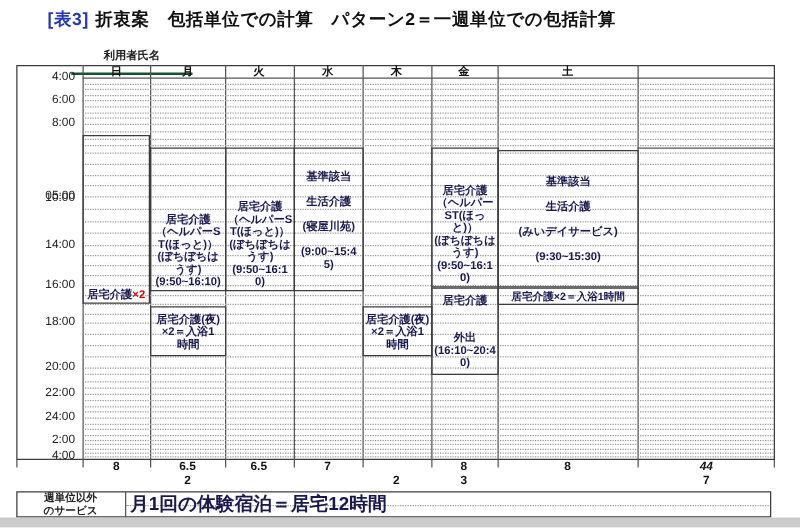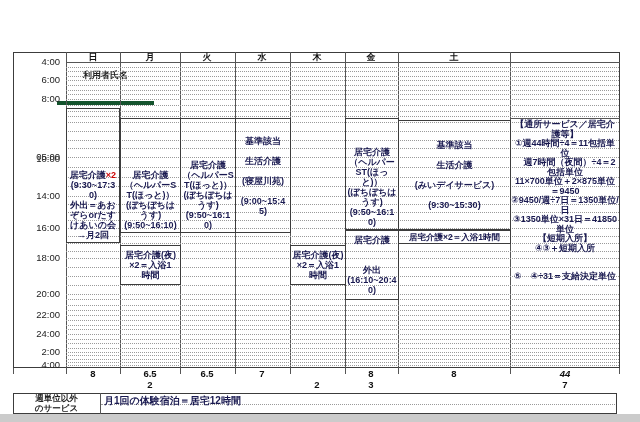--- a/index.html
+++ b/index.html
@@ -1,49 +1,52 @@
 <!DOCTYPE html>
 <html><head>
 <meta charset="utf-8">
 <style>
   html,body{margin:0;padding:0;background:#e8e8e8;}
   .page{position:relative;width:640px;height:422px;background:#ffffff;
         font-family:"Liberation Sans","DejaVu Sans",sans-serif;overflow:hidden;}
   .a{position:absolute;}
   .title{font-size:14px;font-weight:bold;color:#111;letter-spacing:.5px;white-space:nowrap;}
   .title .tag{color:#2438b4;margin-right:5px;}
-  .uname{font-size:9px;font-weight:bold;color:#222;text-align:center;border-bottom:4px solid #14532d;padding-bottom:19px;margin-top:31px;}
+  .uname{font-size:9px;font-weight:bold;color:#222;text-align:center;border-bottom:2px solid #14532d;padding-bottom:7px;}
   .stitle{font-size:9.5px;font-weight:bold;color:#222;white-space:nowrap;}
   .tableframe{box-sizing:border-box;border:1px solid #3c3c3c;}
   .dh{width:54px;height:10px;line-height:11px;text-align:center;font-size:9px;font-weight:bold;color:#111;}
   .tl{left:14px;width:46px;height:10px;line-height:10px;text-align:right;font-size:9.5px;color:#222;}
   .vline{width:0;border-left:1px solid #555;}
   .hline{height:0;border-top:1px solid #555;}
   .dot{height:0;border-top:1px dotted #9a9a9a;}
   .block{box-sizing:border-box;border:1px solid #3c3c3c;background:transparent;
          font-size:9px;line-height:10px;font-weight:bold;color:#191950;text-align:center;
          white-space:pre-line;word-break:break-all;display:flex;flex-direction:column;padding:2px 1px;}
   .v-end{justify-content:flex-end;}
   .v-center{justify-content:center;}
   .small{font-size:8.5px;line-height:11px;padding:0;}
   .red{color:#cc0000;}
   .notes{font-size:9px;line-height:9.5px;font-weight:bold;color:#191950;text-align:center;
          white-space:pre-line;word-break:break-all;}
   .tot{position:absolute;width:54px;height:10px;line-height:10px;text-align:center;
        font-size:9.5px;font-weight:bold;color:#111;}
   .fbox{box-sizing:border-box;border:1px solid #3c3c3c;}
   .flabel{font-size:8.5px;line-height:9.5px;font-weight:bold;color:#222;text-align:center;white-space:pre-line;}
-  .fvalue{font-size:10px;font-weight:bold;color:#191950;white-space:nowrap;}
+  .fvalue{font-size:15px;font-weight:bold;color:#191950;white-space:nowrap;}
   .graystrip{background:#cbcbcb;}
 </style>
 </head>
 <body>
 
 <div class="page">
 
+  <div class="a title" style="left:38px;top:7px;">
+    <span class="tag">[表3]</span><span>折衷案　包括単位での計算　パターン2＝一週単位での包括計算</span>
+  </div>
 
   <div class="a uname" style="left:57px;top:38px;width:97px;">利用者氏名</div>
 
   <div class="a tableframe" style="left:13px;top:52px;width:607px;height:316px;"></div>
 
   <div id="gridlines" class="a" style="left:0;top:0;">
       <div class="a vline" style="left: 66px; top: 52px; height: 316px;"></div>
       <div class="a vline" style="left: 120px; top: 52px; height: 316px;"></div>
       <div class="a vline" style="left: 180px; top: 52px; height: 316px;"></div>
       <div class="a vline" style="left: 235px; top: 52px; height: 316px;"></div>
@@ -129,23 +132,20 @@
   <span class="a tl" style="top:223px;">16:00</span>
   <span class="a tl" style="top:253px;">18:00</span>
   <span class="a tl" style="top:289px;">20:00</span>
   <span class="a tl" style="top:310px;">22:00</span>
   <span class="a tl" style="top:329px;">24:00</span>
   <span class="a tl" style="top:347px;">2:00</span>
   <span class="a tl" style="top:360px;">4:00</span>
 
   <div class="block a v-end" style="left:66px;top:108px;width:54px;height:135px;">
     <div><span>居宅介護</span><span class="red">×2</span></div>
-    <div>(9:30~17:30)
-外出＝あおぞらorたすけあいの会
-→月2回</div>
   </div>
 
   <div class="block a v-end" style="left:120px;top:118px;width:61px;height:115px;">居宅介護
 （ヘルパーST(ほっと)）
 (ぼちぼちはうす)
 (9:50~16:10)</div>
   <div class="block a v-center" style="left:120px;top:245px;width:61px;height:40px;">居宅介護(夜)
 ×2＝入浴1
 時間</div>
   <div class="block a v-end" style="left:180px;top:118px;width:56px;height:115px;">居宅介護
@@ -174,31 +174,20 @@
   <div class="block a v-center" style="left:398px;top:120px;width:113px;height:110px;">基準該当
 
 生活介護
 
 (みいデイサービス)
 
 (9:30~15:30)</div>
   <div class="block a v-center small" style="left:398px;top:230px;width:113px;height:14px;">居宅介護×2＝入浴1時間</div>
 
   <div class="a hline" style="left:510px;top:118px;width:110px;"></div>
-  <div class="a notes" style="left:511px;top:120px;width:108px;">【通所サービス／居宅介護等】
-①週44時間÷4＝11包括単位
-　週7時間（夜間）÷4＝2包括単位
-11×700単位＋2×875単位＝9450
-②9450/週÷7日＝1350単位/日
-③1350単位×31日＝41850単位
-【短期入所】
-④③＋短期入所
-
-
-⑤　④÷31＝支給決定単位</div>
 
   <span class="tot" style="left:66px;top:369px;">8</span>
   <span class="tot" style="left:123px;top:369px;">6.5</span>
   <span class="tot" style="left:180px;top:369px;">6.5</span>
   <span class="tot" style="left:235px;top:369px;">7</span>
   <span class="tot" style="left:290px;top:369px;"></span>
   <span class="tot" style="left:344px;top:369px;">8</span>
   <span class="tot" style="left:427px;top:369px;">8</span>
   <span class="tot" style="left:538px;top:369px;font-style:italic;">44</span>
 

